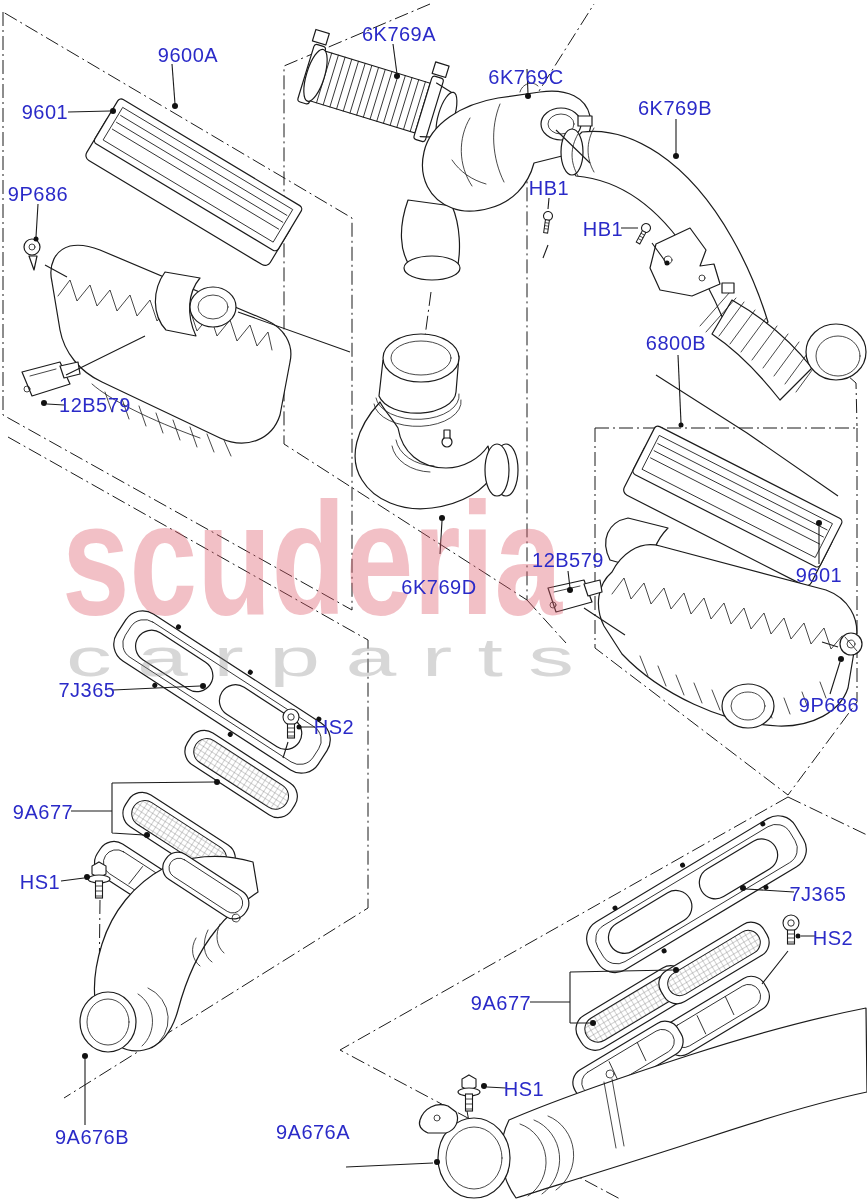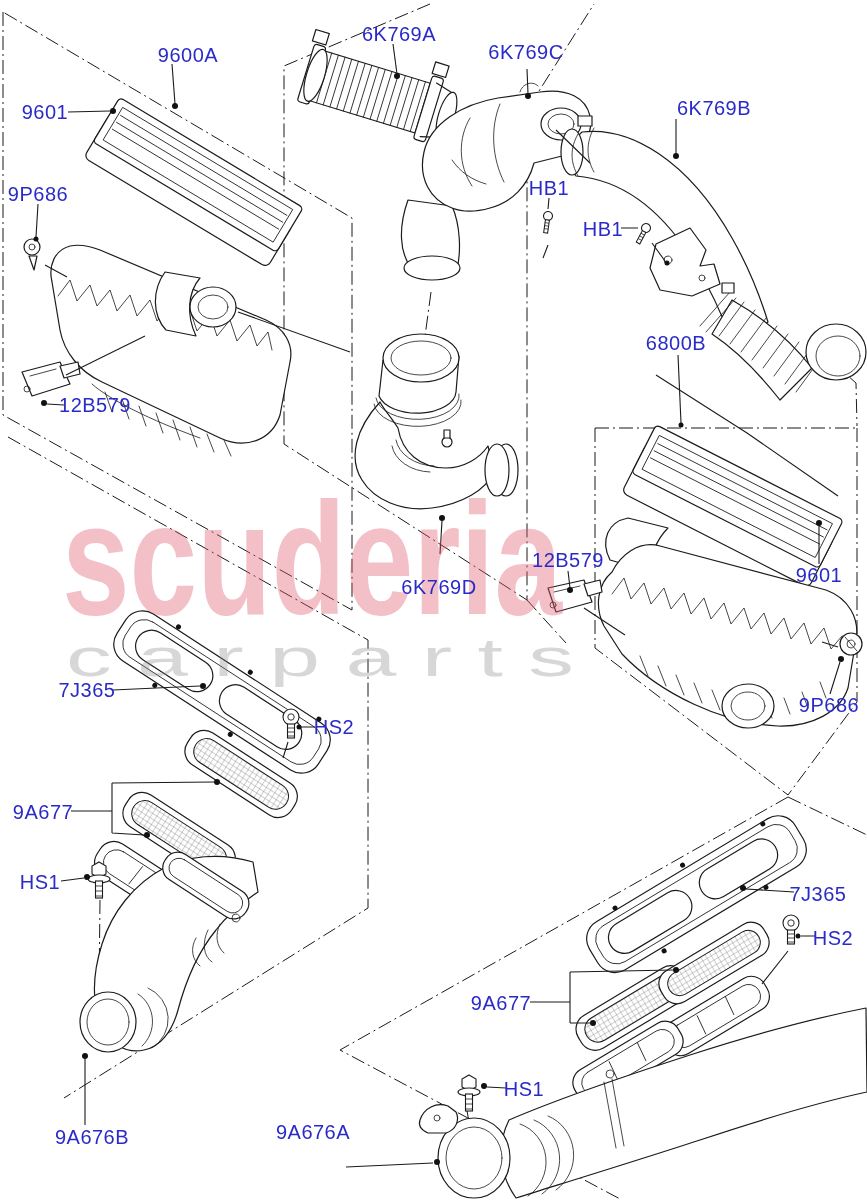--- a/index.html
+++ b/index.html
@@ -320,22 +320,22 @@
   </g>
 
   <text x="62" y="614" font-size="160" font-weight="bold" font-family="Liberation Sans, sans-serif" fill="var(--watermark_primary)" textLength="500" lengthAdjust="spacingAndGlyphs">scuderia</text>
   <text x="66" y="676" font-size="54" font-family="Liberation Sans, sans-serif" fill="var(--watermark_secondary)" textLength="508" lengthAdjust="spacingAndGlyphs">c a r   p a r t s</text>
 </svg>
 
   <div class="lbl" style="left:188px;top:55px">9600A</div>
   <div class="lbl" style="left:45px;top:112px">9601</div>
   <div class="lbl" style="left:38px;top:194px">9P686</div>
   <div class="lbl" style="left:399px;top:34px">6K769A</div>
-  <div class="lbl" style="left:526px;top:52px">6K769C</div>
-  <div class="lbl" style="left:714px;top:108px">6K769B</div>
+  <div class="lbl" style="left:526px;top:77px">6K769C</div>
+  <div class="lbl" style="left:675px;top:108px">6K769B</div>
   <div class="lbl" style="left:549px;top:188px">HB1</div>
   <div class="lbl" style="left:603px;top:229px">HB1</div>
   <div class="lbl" style="left:95px;top:405px">12B579</div>
   <div class="lbl" style="left:676px;top:343px">6800B</div>
   <div class="lbl" style="left:439px;top:587px">6K769D</div>
   <div class="lbl" style="left:568px;top:560px">12B579</div>
   <div class="lbl" style="left:819px;top:575px">9601</div>
   <div class="lbl" style="left:829px;top:705px">9P686</div>
   <div class="lbl" style="left:87px;top:690px">7J365</div>
   <div class="lbl" style="left:334px;top:727px">HS2</div>

